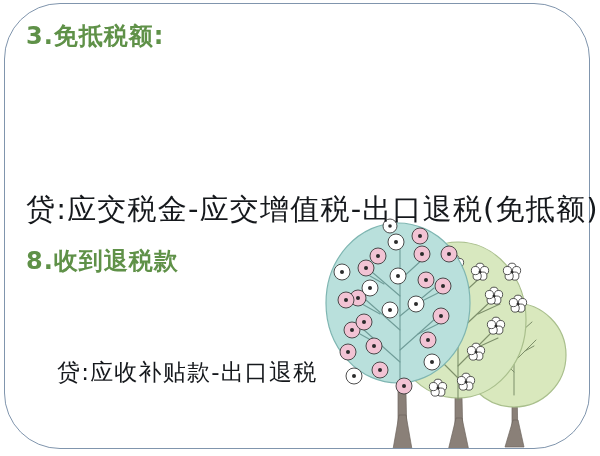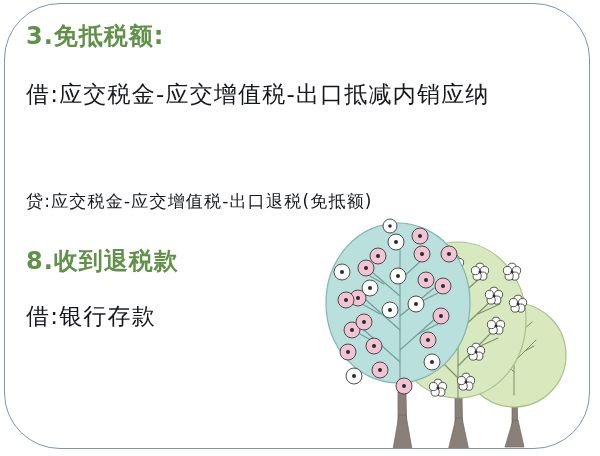--- a/index.html
+++ b/index.html
@@ -58,21 +58,21 @@
     letter-spacing: 1px;
   }
   .line.body {
     font-weight: 400;
     letter-spacing: 1.2px;
   }
 
   .l1 { left: 26px;  top: 20px;  font-size: 24px; }
   .l2 { left: 26px;  top: 79px;  font-size: 23px; letter-spacing: 1.6px; }
   .l3 { left: 26px;  top: 135px; font-size: 23px; letter-spacing: 1.6px; }
-  .l4 { left: 26px;  top: 190px; font-size: 17px; letter-spacing: 1.6px; }
+  .l4 { left: 26px;  top: 190px; font-size: 29px; letter-spacing: 1.6px; }
   .l5 { left: 26px;  top: 245px; font-size: 24px; }
   .l6 { left: 26px;  top: 301px; font-size: 23px; letter-spacing: 1.6px; }
   .l7 { left: 57px;  top: 357px; font-size: 23px; letter-spacing: 1.6px; }
 
   
   #trees {
     position: absolute;
     left: 0;
     top: 0;
     width: 600px;
@@ -386,19 +386,18 @@
               <circle cx="390" cy="226" r="1.8" fill="#2b2b2b" stroke="none"></circle>
             </g>
         </g>
       </g>
 
     </g>
   </svg>
 
   <div id="text-block">
     <div class="line green l1">3.免抵税额:</div>
-    <div class="line body  l2">借:应交税金-应交增值税-出口抵减内销应纳</div>
     <div class="line body  l4">贷:应交税金-应交增值税-出口退税(免抵额)</div>
     <div class="line green l5">8.收到退税款</div>
-    <div class="line body  l6">借:银行存款</div>
+    <div class="line body  l7">贷:应收补贴款-出口退税</div>
   </div>
 
 </div>
 
 </body></html>

